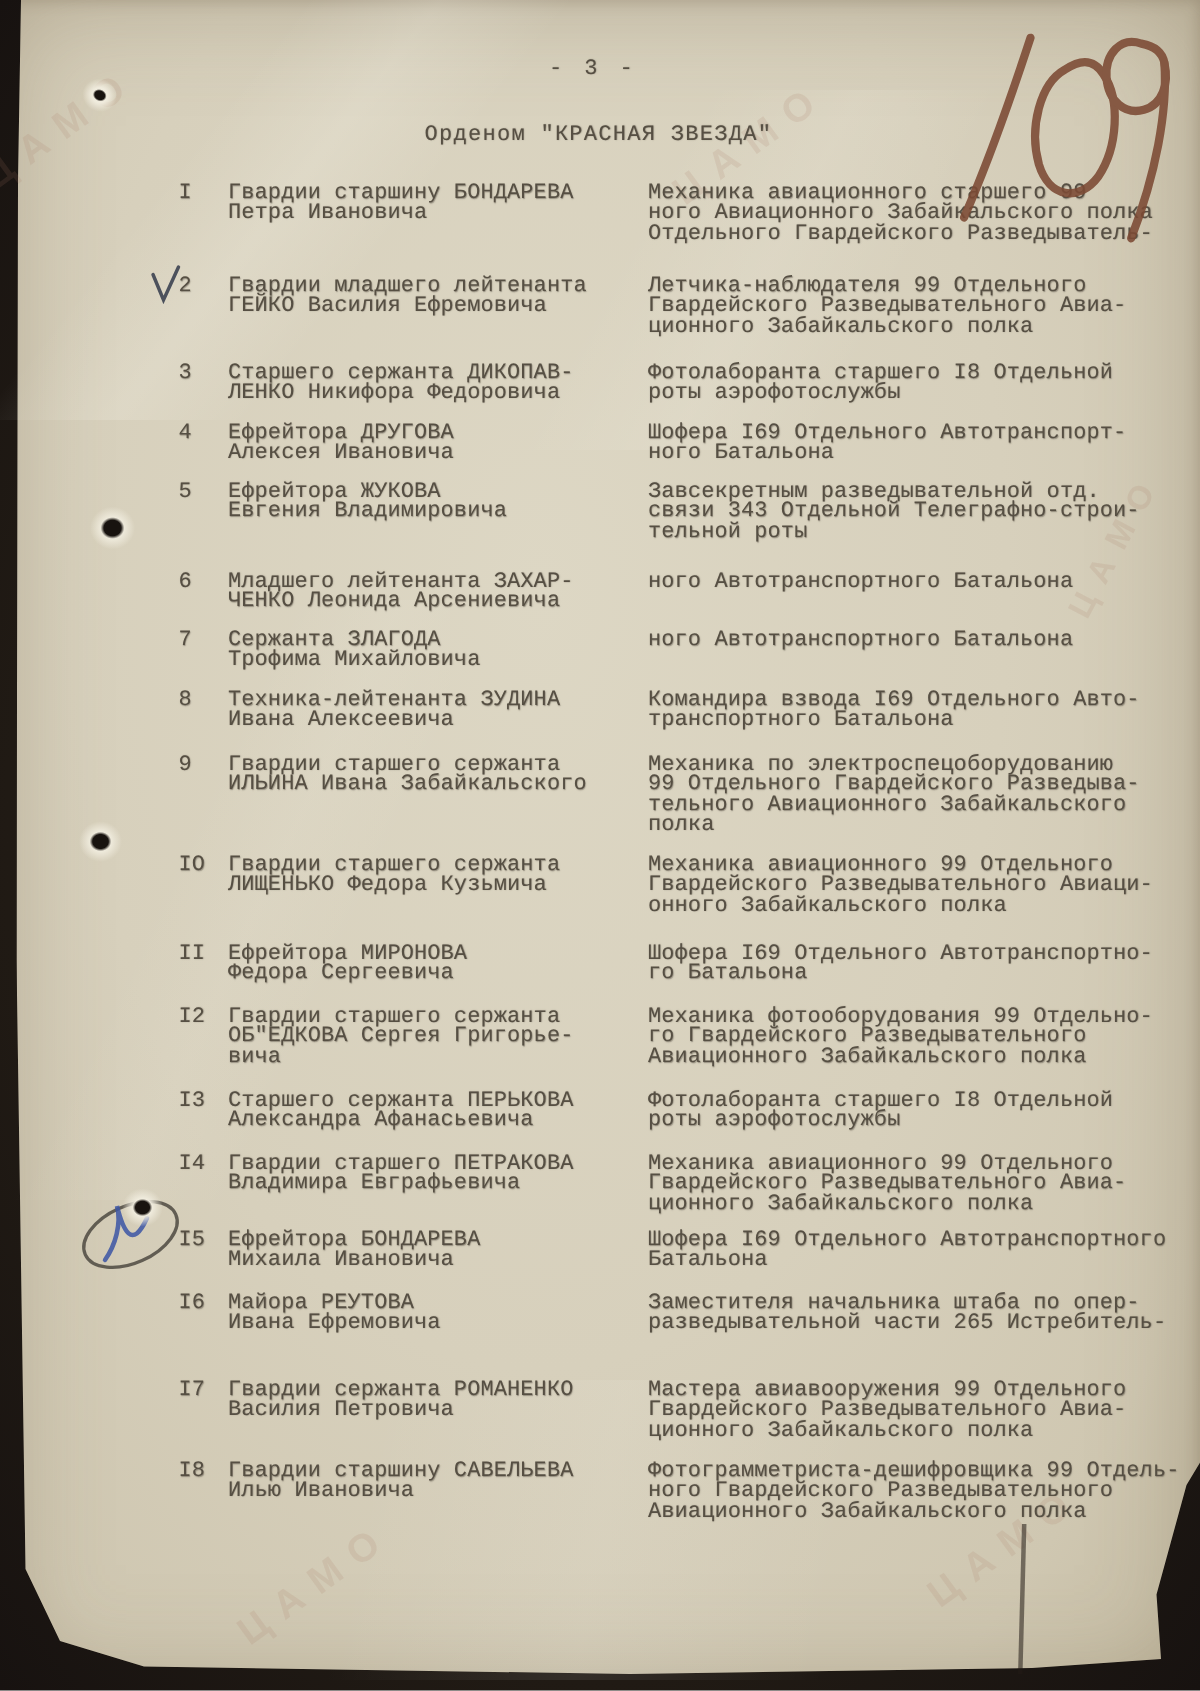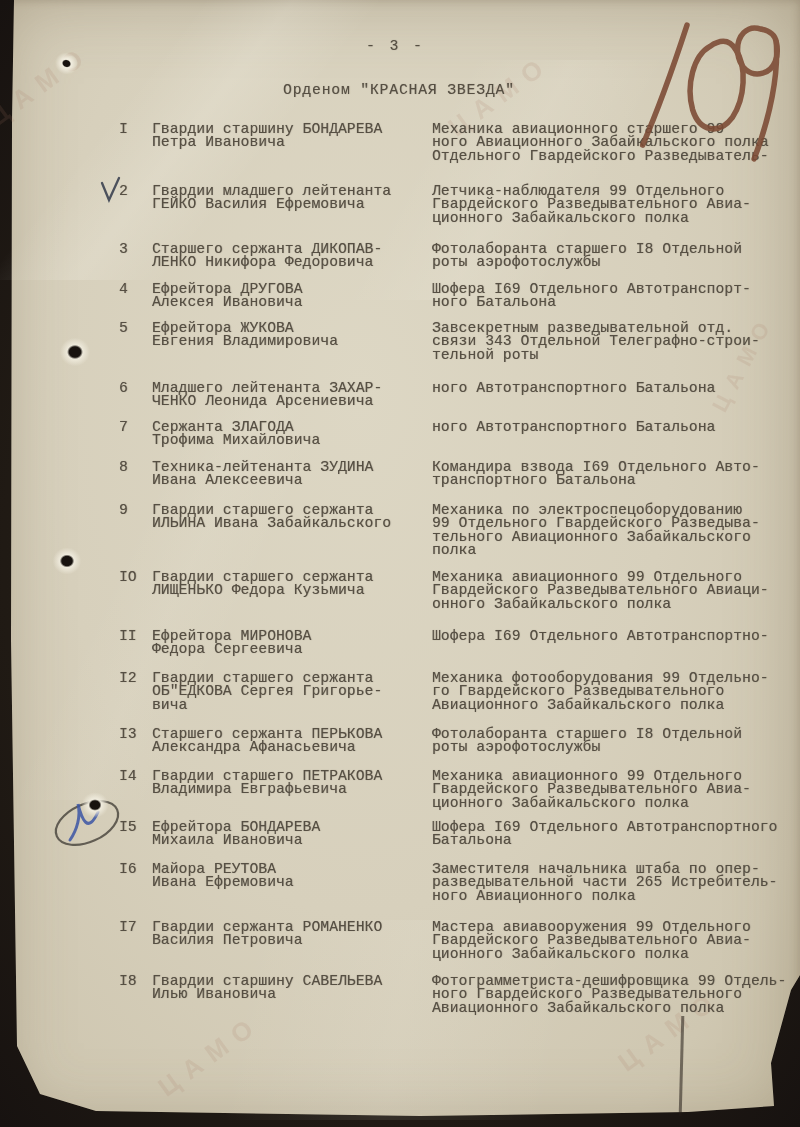--- a/index.html
+++ b/index.html
@@ -119,21 +119,21 @@
       <div class="typed pos"><div>Механика по электроспецоборудованию</div><div>99 Отдельного Гвардейского Разведыва-</div><div>тельного Авиационного Забайкальского</div><div>полка</div></div>
     </div>
     <div class="row" style="top: 571px;">
       <span class="typed num">IO</span>
       <div class="typed name"><div>Гвардии старшего сержанта</div><div>ЛИЩЕНЬКО Федора Кузьмича</div></div>
       <div class="typed pos"><div>Механика авиационного 99 Отдельного</div><div>Гвардейского Разведывательного Авиаци-</div><div>онного Забайкальского полка</div></div>
     </div>
     <div class="row" style="top: 630px;">
       <span class="typed num">II</span>
       <div class="typed name"><div>Ефрейтора МИРОНОВА</div><div>Федора Сергеевича</div></div>
-      <div class="typed pos"><div>Шофера I69 Отдельного Автотранспортно-</div></div>
+      <div class="typed pos"><div>Шофера I69 Отдельного Автотранспортно-</div><div>го Батальона</div></div>
     </div>
     <div class="row" style="top: 672px;">
       <span class="typed num">I2</span>
       <div class="typed name"><div>Гвардии старшего сержанта</div><div>ОБ"ЕДКОВА Сергея Григорье-</div><div>вича</div></div>
       <div class="typed pos"><div>Механика фотооборудования 99 Отдельно-</div><div>го Гвардейского Разведывательного</div><div>Авиационного Забайкальского полка</div></div>
     </div>
     <div class="row" style="top: 728px;">
       <span class="typed num">I3</span>
       <div class="typed name"><div>Старшего сержанта ПЕРЬКОВА</div><div>Александра Афанасьевича</div></div>
       <div class="typed pos"><div>Фотолаборанта старшего I8 Отдельной</div><div>роты аэрофотослужбы</div></div>
@@ -144,21 +144,21 @@
       <div class="typed pos"><div>Механика авиационного 99 Отдельного</div><div>Гвардейского Разведывательного Авиа-</div><div>ционного Забайкальского полка</div></div>
     </div>
     <div class="row" style="top: 821px;">
       <span class="typed num">I5</span>
       <div class="typed name"><div>Ефрейтора БОНДАРЕВА</div><div>Михаила Ивановича</div></div>
       <div class="typed pos"><div>Шофера I69 Отдельного Автотранспортного</div><div>Батальона</div></div>
     </div>
     <div class="row" style="top: 863px;">
       <span class="typed num">I6</span>
       <div class="typed name"><div>Майора РЕУТОВА</div><div>Ивана Ефремовича</div></div>
-      <div class="typed pos"><div>Заместителя начальника штаба по опер-</div><div>разведывательной части 265 Истребитель-</div><div>ного Авиационного полка</div></div>
+      <div class="typed pos"><div>Заместителя начальника штаба по опер-</div><div>разведывательной части 265 Истребитель-</div></div>
     </div>
     <div class="row" style="top: 921px;">
       <span class="typed num">I7</span>
       <div class="typed name"><div>Гвардии сержанта РОМАНЕНКО</div><div>Василия Петровича</div></div>
       <div class="typed pos"><div>Мастера авиавооружения 99 Отдельного</div><div>Гвардейского Разведывательного Авиа-</div><div>ционного Забайкальского полка</div></div>
     </div>
     <div class="row" style="top: 975px;">
       <span class="typed num">I8</span>
       <div class="typed name"><div>Гвардии старшину САВЕЛЬЕВА</div><div>Илью Ивановича</div></div>
       <div class="typed pos"><div>Фотограмметриста-дешифровщика 99 Отдель-</div><div>ного Гвардейского Разведывательного</div><div>Авиационного Забайкальского полка</div></div>

